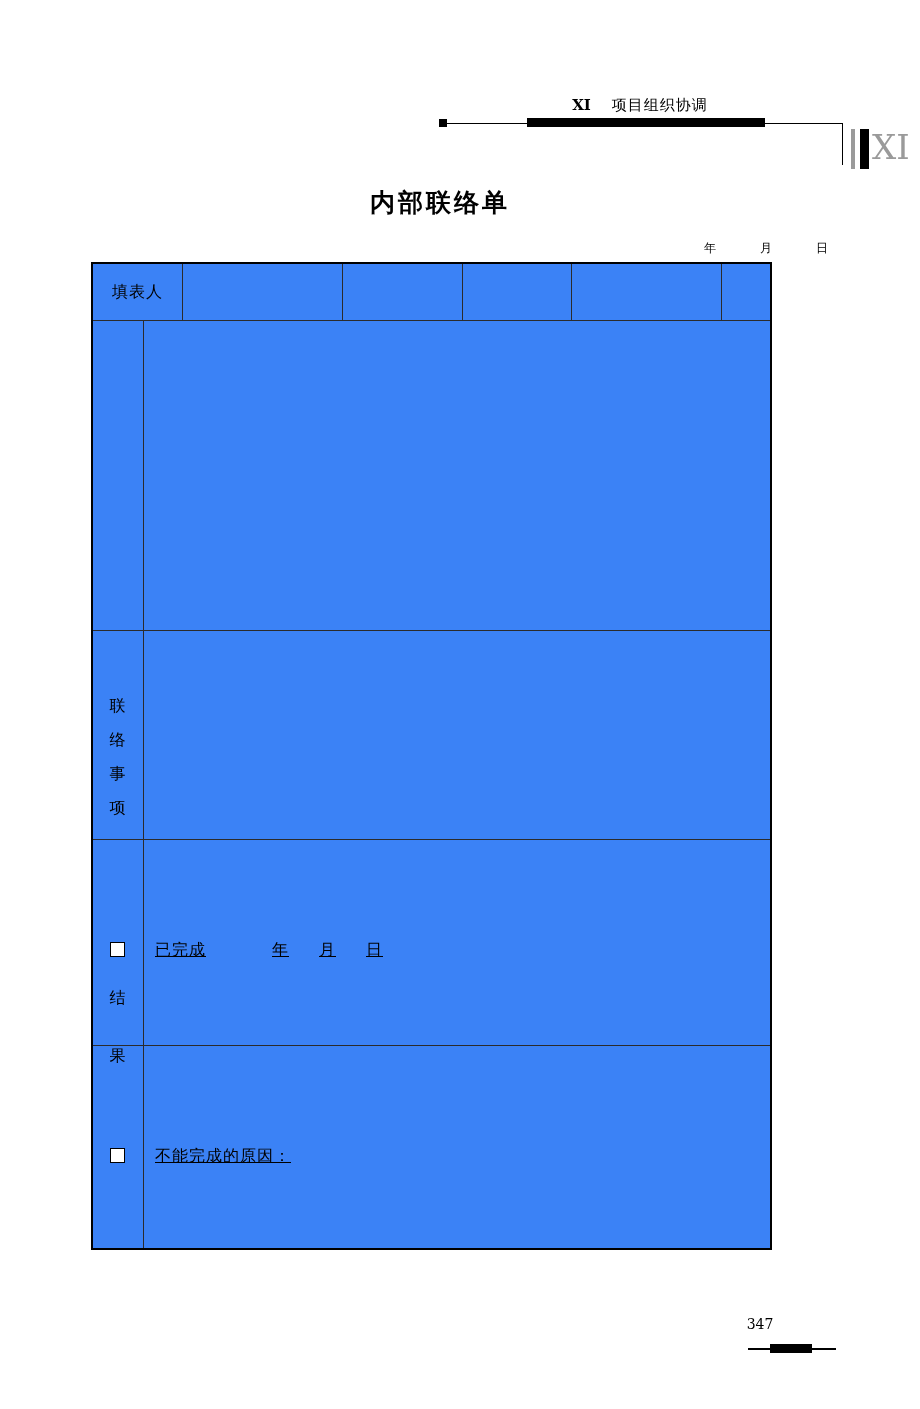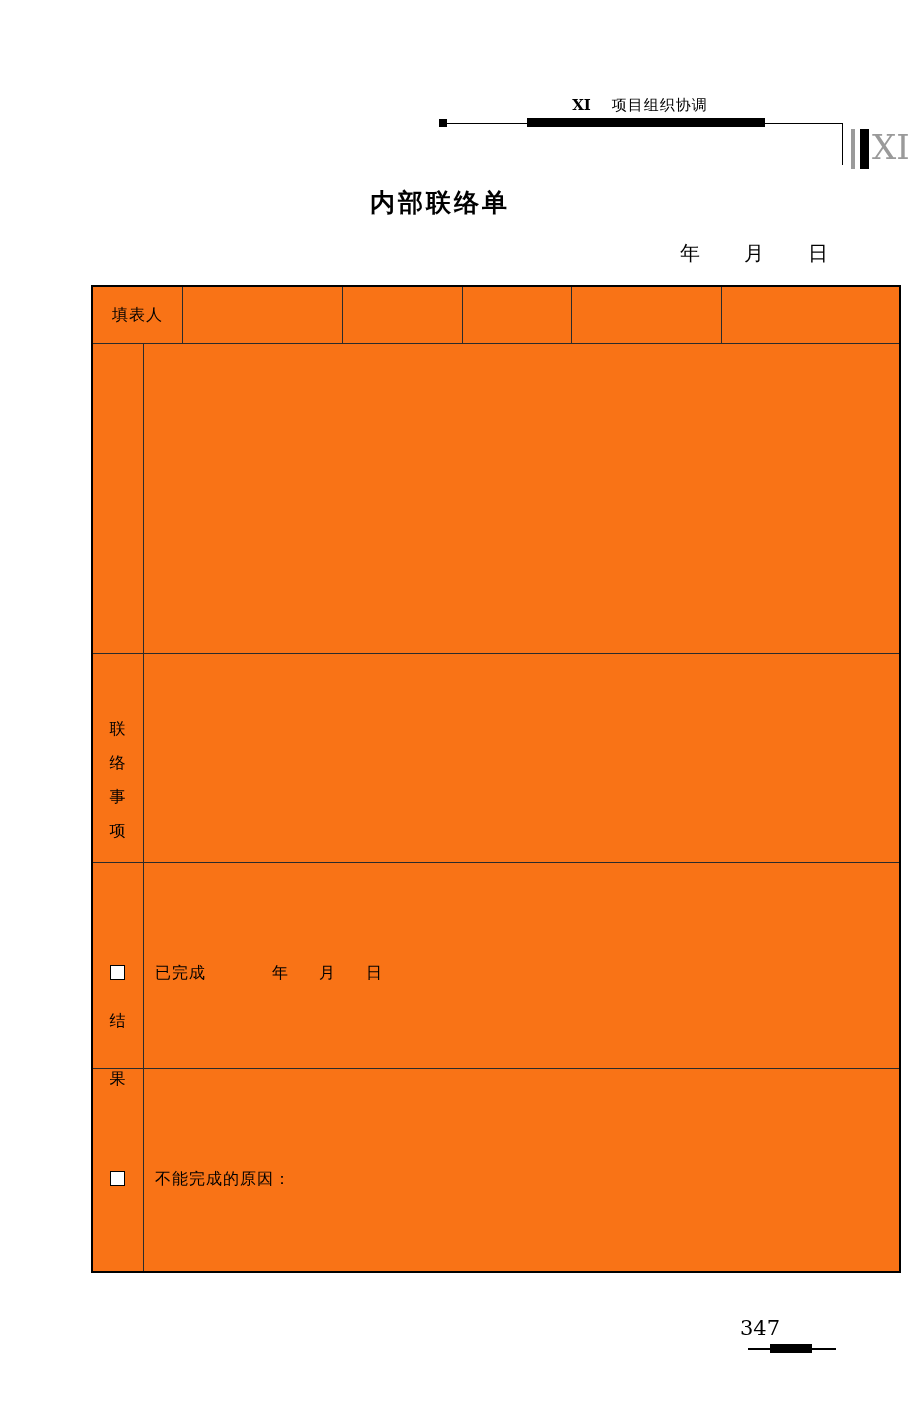--- a/index.html
+++ b/index.html
@@ -107,35 +107,35 @@
   }
   .form-title .inner { margin-left: -40px; display: inline-block; }
 
   
   .date-line {
     position: absolute;
     left: 560px;
     top: 240px;
     width: 268px;
     text-align: right;
-    font-size: 20px;
+    font-size: 12px;
   }
   .date-line span { display: inline-block; }
   .date-line .gap { width: 44px; }
 
   
   .tbl {
     position: absolute;
     left: 91px;
-    top: 285px;
-    width: 810px;
+    top: 262px;
+    width: 681px;
     height: 988px;
     border: 2px solid #000;
     box-sizing: border-box;
-    background: #f97316;
+    background: #3b82f6;
   }
   .hline {
     position: absolute;
     left: 0;
     width: 100%;
     height: 1px;
     background: #2b2b2b;
   }
   .vline {
     position: absolute;
@@ -178,33 +178,34 @@
     height: 15px;
     border: 1.6px solid #000;
     box-sizing: border-box;
     background: #fff;
   }
   .cbox-label {
     position: absolute;
     font-size: 16px;
     letter-spacing: 1px;
     white-space: nowrap;
+    text-decoration: underline;
   }
   .cbox-label .gap-a { display: inline-block; width: 66px; }
   .cbox-label .gap-b { display: inline-block; width: 30px; }
 
   
   .pg-num {
     position: absolute;
     left: 700px;
     top: 1316px;
     width: 120px;
     text-align: center;
     font-family: "DejaVu Serif", "Liberation Serif", serif;
-    font-size: 21px;
+    font-size: 14px;
   }
   .pg-rule-thin {
     position: absolute;
     left: 748px;
     top: 1348px;
     width: 88px;
     height: 2px;
     background: #000;
   }
   .pg-rule-thick {

